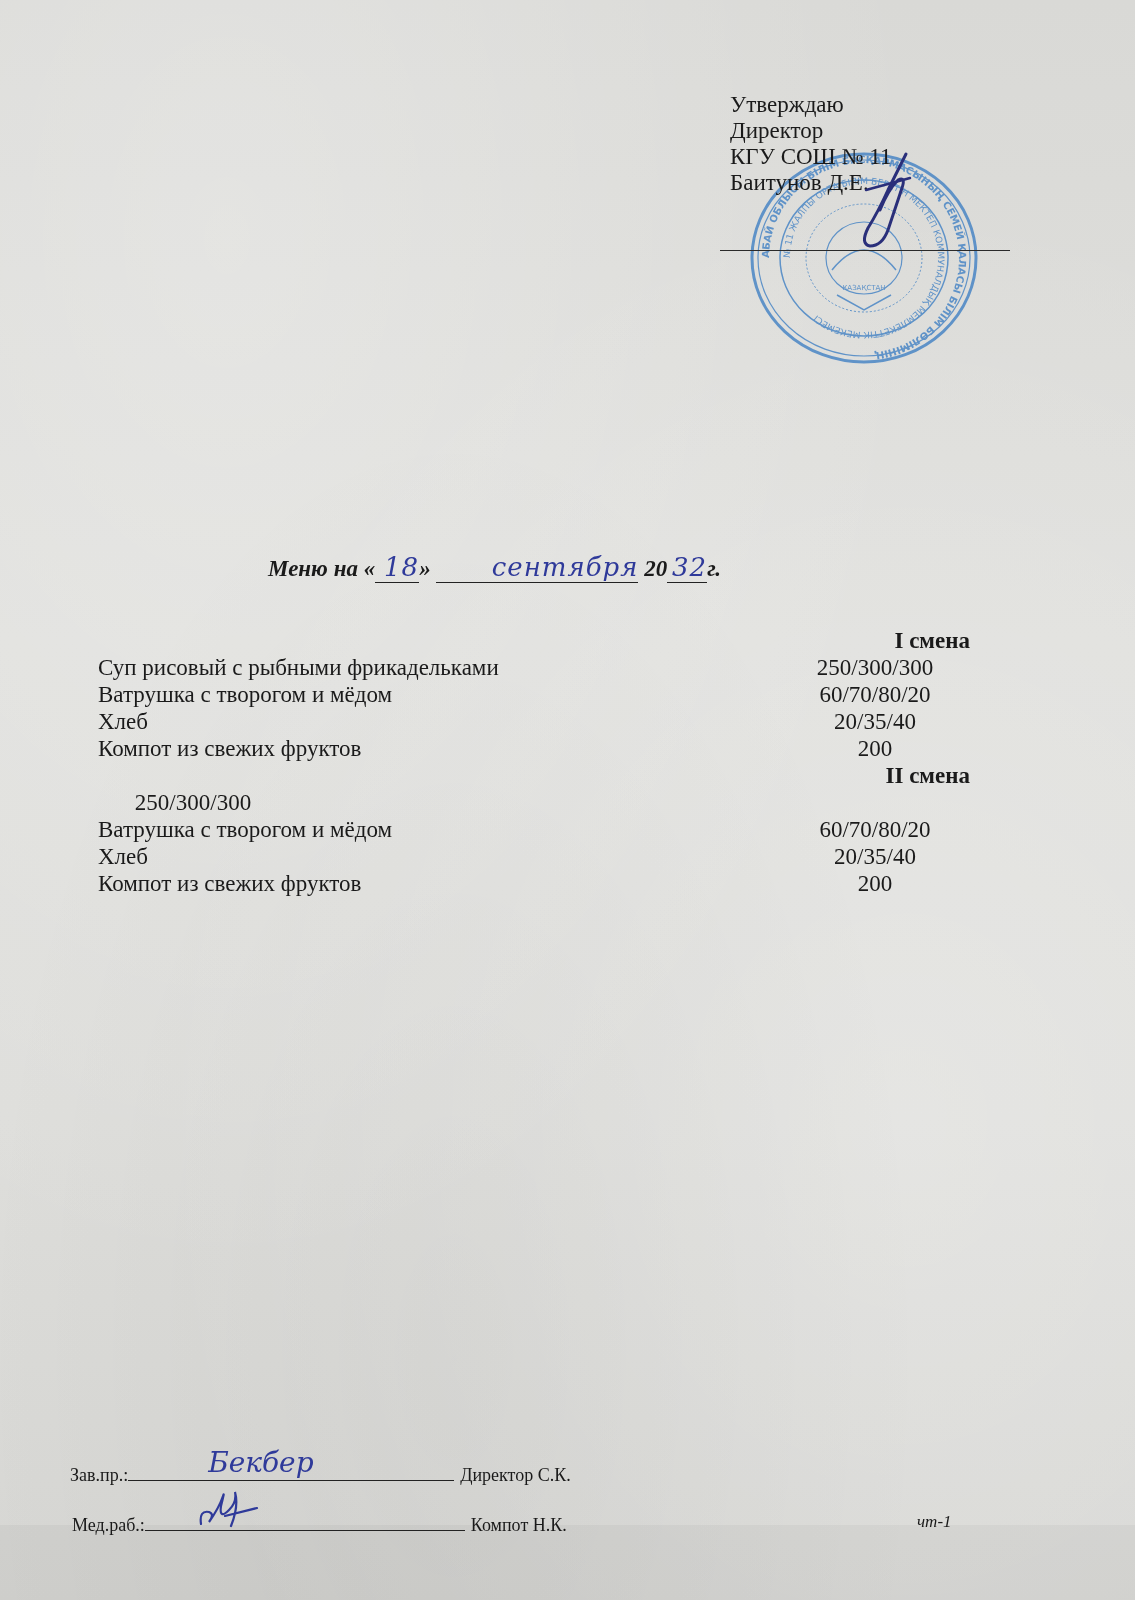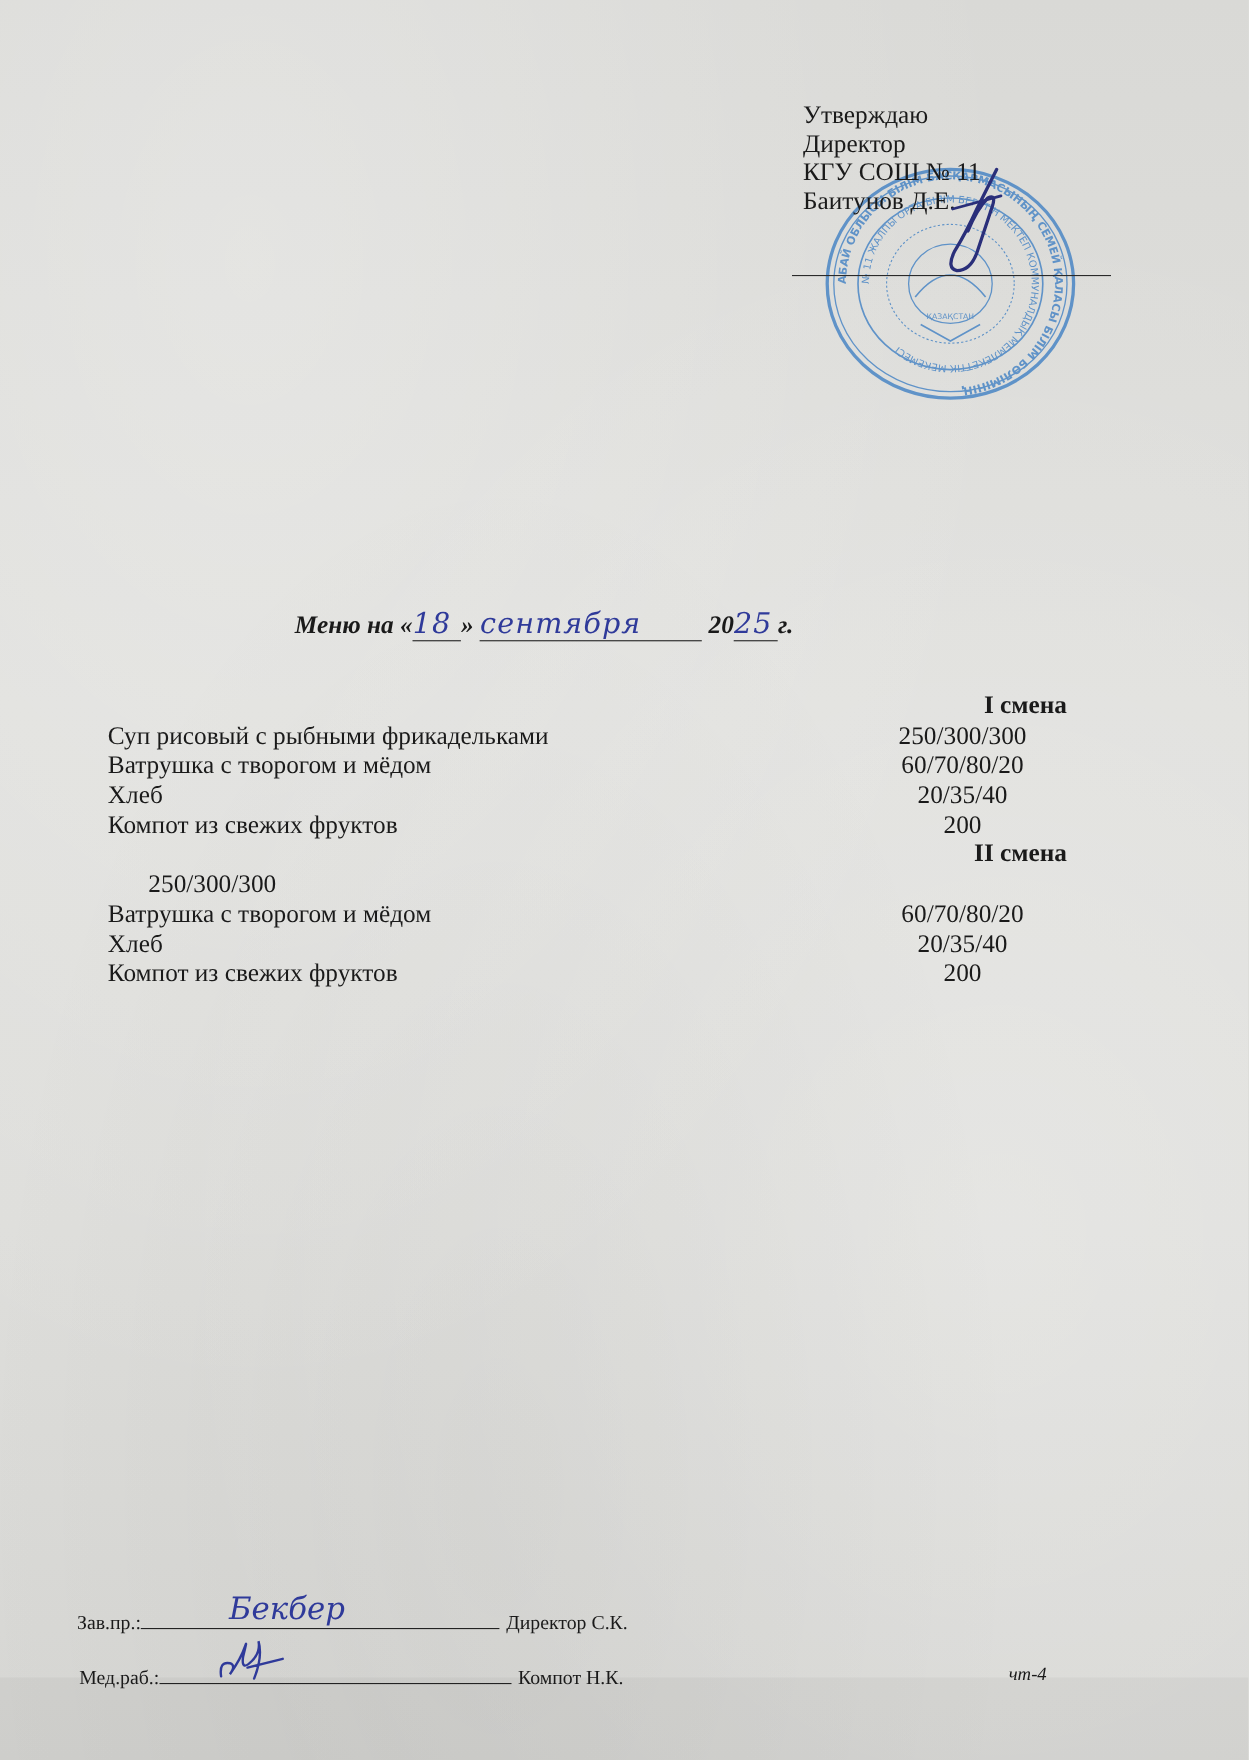--- a/index.html
+++ b/index.html
@@ -85,21 +85,21 @@
       font-style: italic;
       font-weight: bold;
       white-space: nowrap;
       z-index: 2;
     }
     .title .blank {
       display: inline-block;
       border-bottom: 1.5px solid #222;
       position: relative;
       vertical-align: baseline;
-      text-align: left;
+      text-align: right;
     }
     .title .hand {
       font-family: "DejaVu Serif", serif;
       font-style: italic;
       font-weight: normal;
       color: #2f3a9a;
       font-size: 26px;
       letter-spacing: 1px;
     }
     .b-day { width: 44px; }
@@ -119,21 +119,20 @@
       text-align: right;
       font-weight: bold;
       padding-left: 60px;
       height: 27px;
     }
     .row {
       display: flex;
       justify-content: space-between;
       height: 27px;
       white-space: nowrap;
-      align-items: center;
     }
     .row .dish { flex: 1; }
     .row .portion {
       width: 190px;
       text-align: center;
     }
 
     
     .sig {
       position: absolute;
@@ -218,21 +217,21 @@
 <div class="approval-rule"></div>
 
 <svg class="director-sign" viewBox="0 0 70 110">
   <path d="M 58 4 L 40 40 Q 30 62 20 78 Q 12 94 22 96 Q 34 96 40 80 Q 46 62 54 38 Q 58 26 50 30 Q 40 40 32 60" fill="none" stroke="#2a2f7a" stroke-width="3" stroke-linecap="round"></path>
   <path d="M 18 40 L 62 28" fill="none" stroke="#2a2f7a" stroke-width="2.5" stroke-linecap="round"></path>
 </svg>
 
 <div class="title">
   <span>Меню на «</span><span class="blank b-day"><span class="hand">18</span></span><span>»</span>
   <span class="blank b-month"><span class="hand">сентября</span></span>
-  <span>20</span><span class="blank b-year"><span class="hand">25</span></span><span>г.</span>
+  <span>20</span><span class="blank b-year"><span class="hand">32</span></span><span>г.</span>
 </div>
 
 <div class="menu">
   <div class="shift-title">I смена</div>
   <div class="row">
     <span class="dish">Суп рисовый с рыбными фрикадельками</span>
     <span class="portion">250/300/300</span>
   </div>
   <div class="row">
     <span class="dish">Ватрушка с творогом и мёдом</span>
@@ -268,13 +267,13 @@
 <div class="sig sig-1">
   <span class="label">Зав.пр.:</span><span class="underline"><span class="handsig handsig-1">Бекбер</span></span><span class="name">Директор С.К.</span>
 </div>
 
 <div class="sig sig-2">
   <span class="label">Мед.раб.:</span><span class="underline"><svg class="handsig handsig-2" width="70" height="44" viewBox="0 0 70 44">
         <path d="M 6 38 Q 4 24 14 26 Q 20 28 14 36 Q 24 22 28 10 Q 30 4 26 20 Q 24 34 34 24 Q 42 16 40 6 Q 44 20 36 40 M 30 30 L 62 22" fill="none" stroke="#2f3a9a" stroke-width="2.2" stroke-linecap="round"></path>
       </svg></span><span class="name">Компот Н.К.</span>
 </div>
 
-<div class="page-code">чт-4</div>
+<div class="page-code">чт-1</div>
 
 </body></html>

